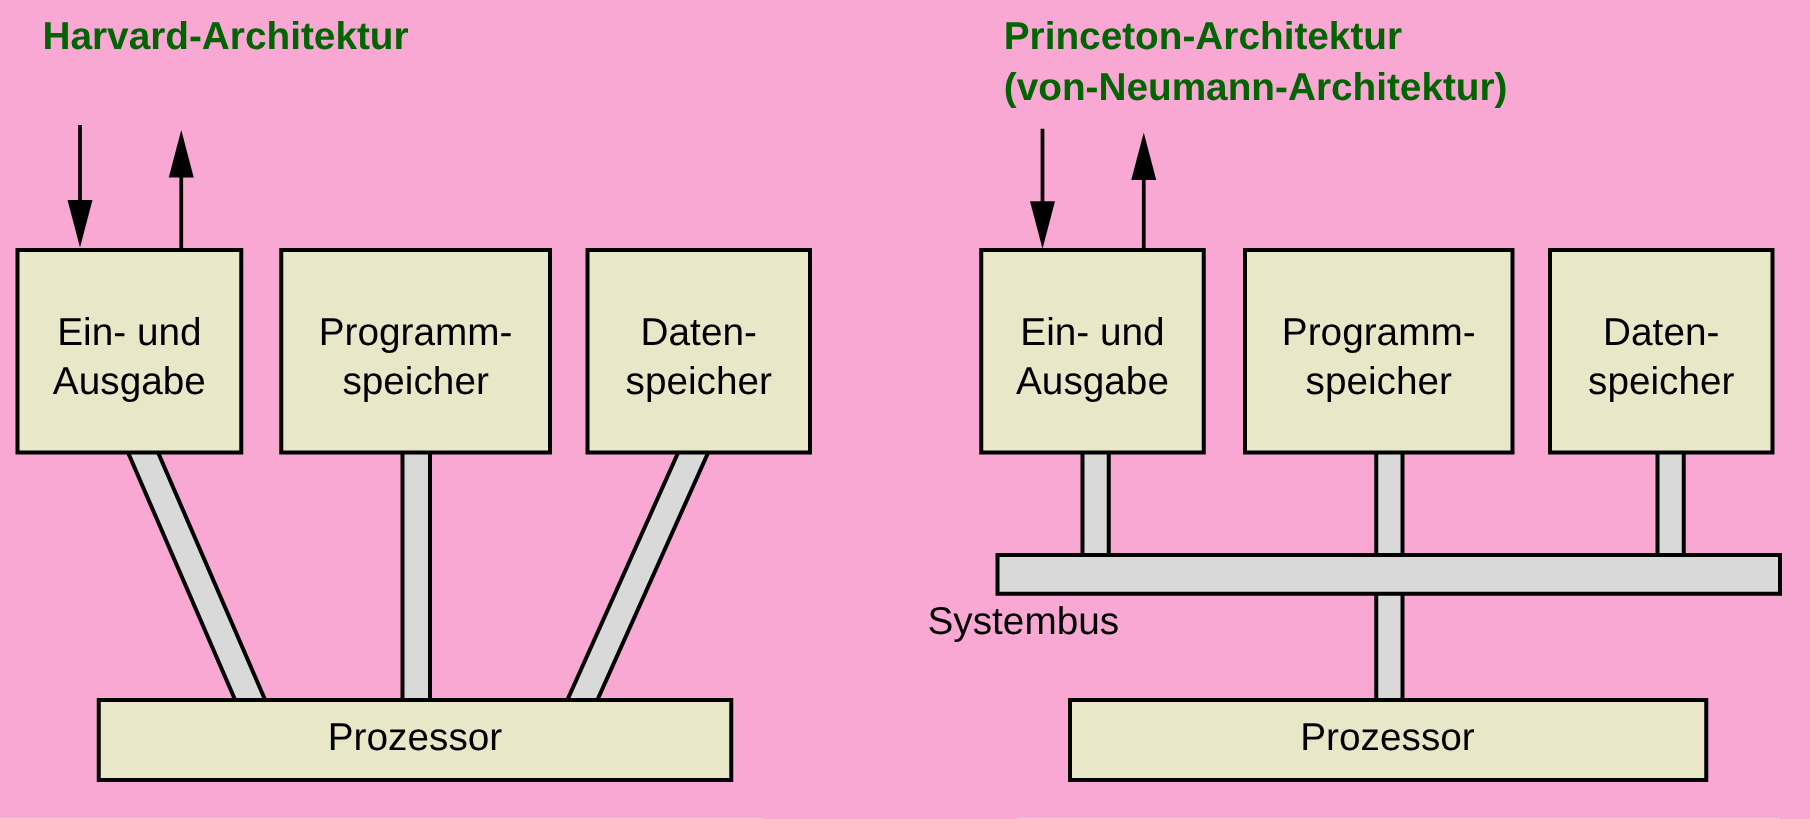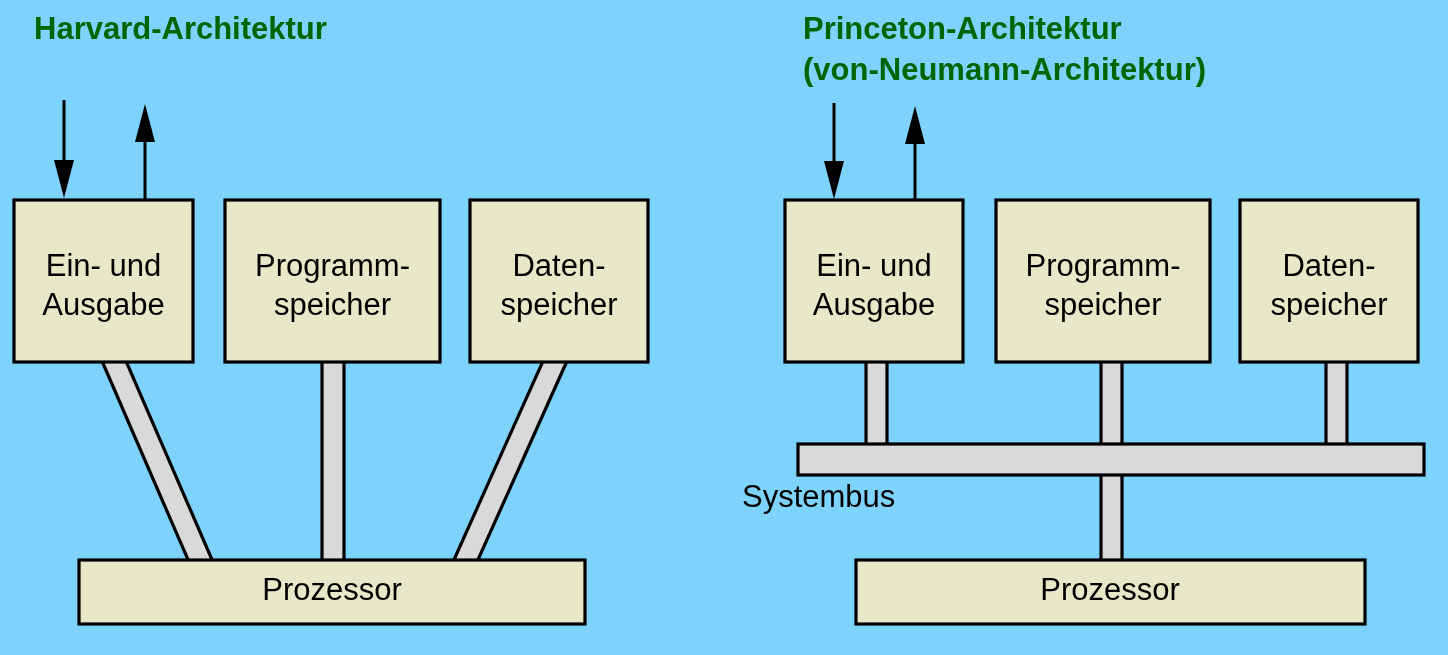--- a/index.html
+++ b/index.html
@@ -10,21 +10,21 @@
   body {
     width: 1448px;
     height: 655px;
     font-family: "Liberation Sans", sans-serif;
     overflow: hidden;
   }
   #diagram-root {
     position: relative;
     width: 1448px;
     height: 655px;
-    background: #7dd3fc;
+    background: #f9a8d4;
   }
   svg#diagram-canvas {
     position: absolute;
     top: 0;
     left: 0;
     width: 1448px;
     height: 655px;
     display: block;
   }
   .dg-title {

